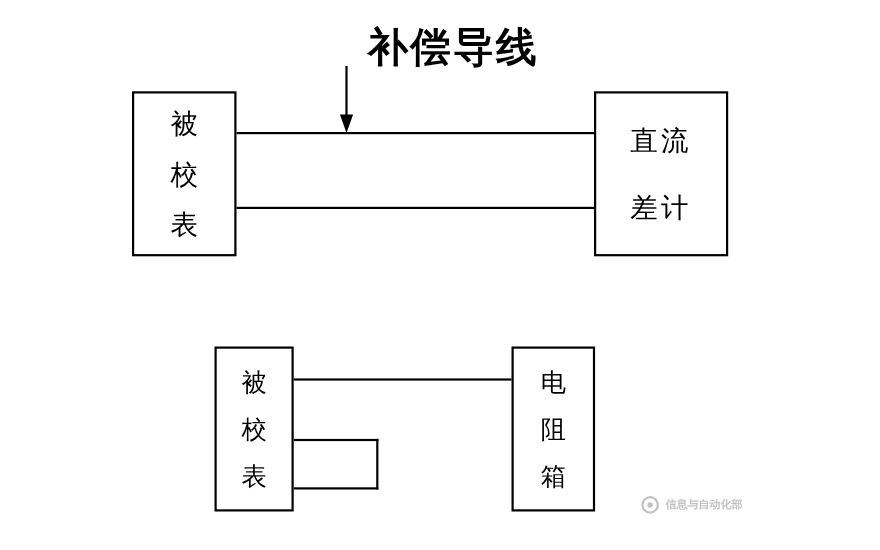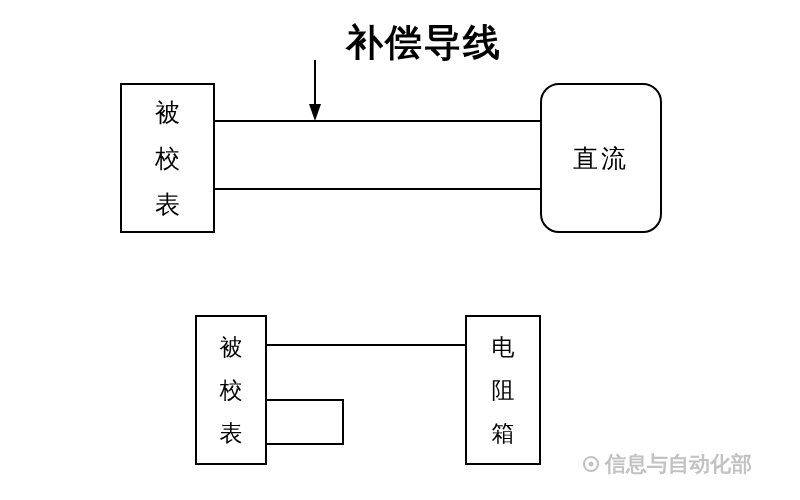--- a/index.html
+++ b/index.html
@@ -9,21 +9,21 @@
   .canvas {
     position: relative;
     width: 800px;
     height: 500px;
     background: #ffffff;
     overflow: hidden;
   }
 
   .diagram-title {
     position: absolute;
-    left: 346px;
+    left: 334px;
     top: 18px;
     font-size: 37px;
     font-weight: bold;
     color: #000000;
     letter-spacing: 2px;
     white-space: nowrap;
   }
 
   .box {
     position: absolute;
@@ -37,21 +37,21 @@
 
   .box .line-text {
     color: #000000;
     text-align: center;
     white-space: nowrap;
   }
 
   .box-top-left   { left: 120px; top: 83px;  width: 95px;  height: 150px; gap: 13px; }
   .box-top-left .line-text { font-size: 25px; }
 
-  .box-top-right  { left: 540px; top: 83px;  width: 122px; height: 150px; gap: 28px; border-radius: 19px; }
+  .box-top-right  { left: 540px; top: 83px;  width: 122px; height: 150px; gap: 28px; }
   .box-top-right .line-text { font-size: 25px; letter-spacing: 3px; }
 
   .box-bot-left   { left: 195px; top: 315px; width: 72px;  height: 150px; gap: 12px; }
   .box-bot-left .line-text { font-size: 23px; }
 
   .box-bot-right  { left: 465px; top: 315px; width: 76px;  height: 150px; gap: 12px; }
   .box-bot-right .line-text { font-size: 23px; }
 
   .wire {
     position: absolute;
@@ -65,21 +65,21 @@
   }
 
   .watermark {
     position: absolute;
     left: 582px;
     top: 450px;
     display: flex;
     align-items: center;
     gap: 5px;
     color: #c2c2c2;
-    font-size: 21px;
+    font-size: 10px;
     font-weight: bold;
     white-space: nowrap;
   }
 </style>
 </head>
 <body>
 
 <div class="canvas">
 
   <div class="diagram-title">补偿导线</div>
@@ -90,20 +90,21 @@
   </svg>
 
   <div class="box box-top-left">
     <div class="line-text">被</div>
     <div class="line-text">校</div>
     <div class="line-text">表</div>
   </div>
 
   <div class="box box-top-right">
     <div class="line-text">直流</div>
+    <div class="line-text">差计</div>
   </div>
 
   <div class="wire" style="left:215px; top:120px; width:325px; height:2px;"></div>
   <div class="wire" style="left:215px; top:188px; width:325px; height:2px;"></div>
 
   <div class="box box-bot-left">
     <div class="line-text">被</div>
     <div class="line-text">校</div>
     <div class="line-text">表</div>
   </div>

